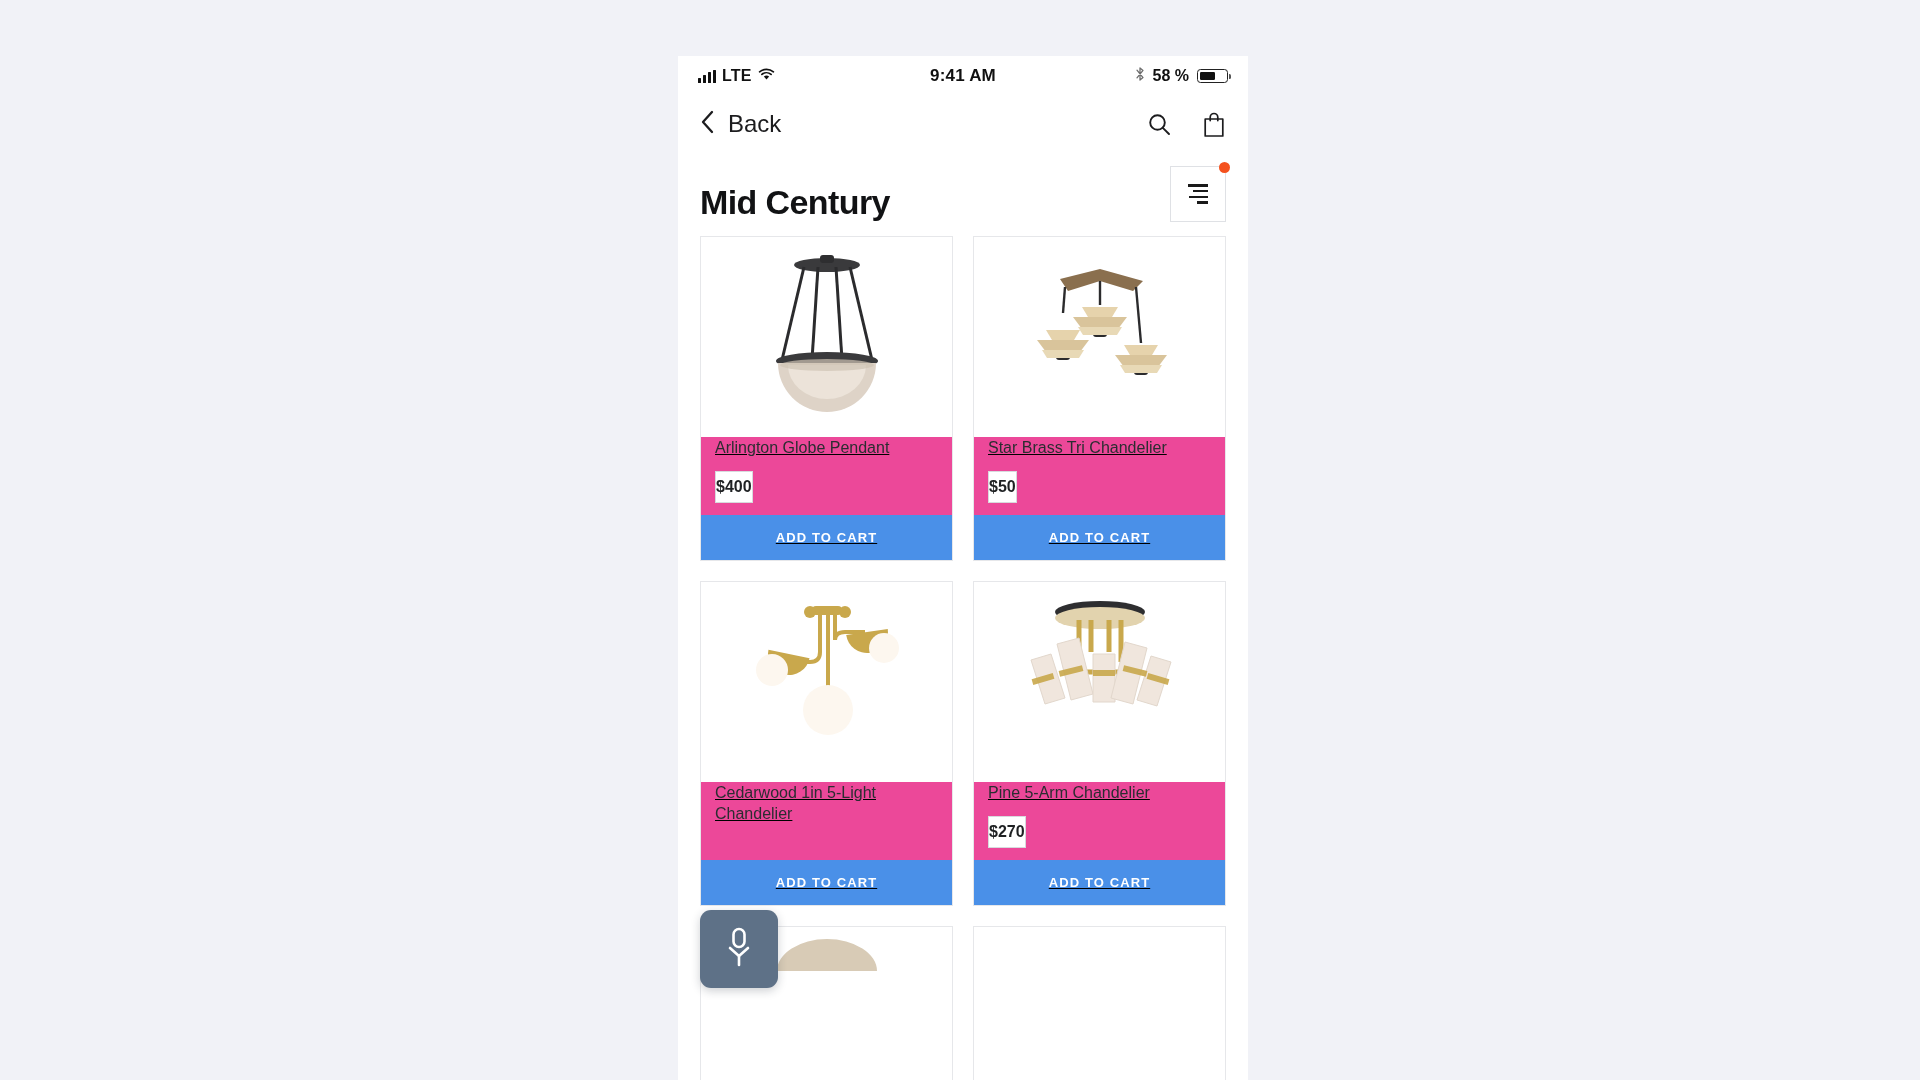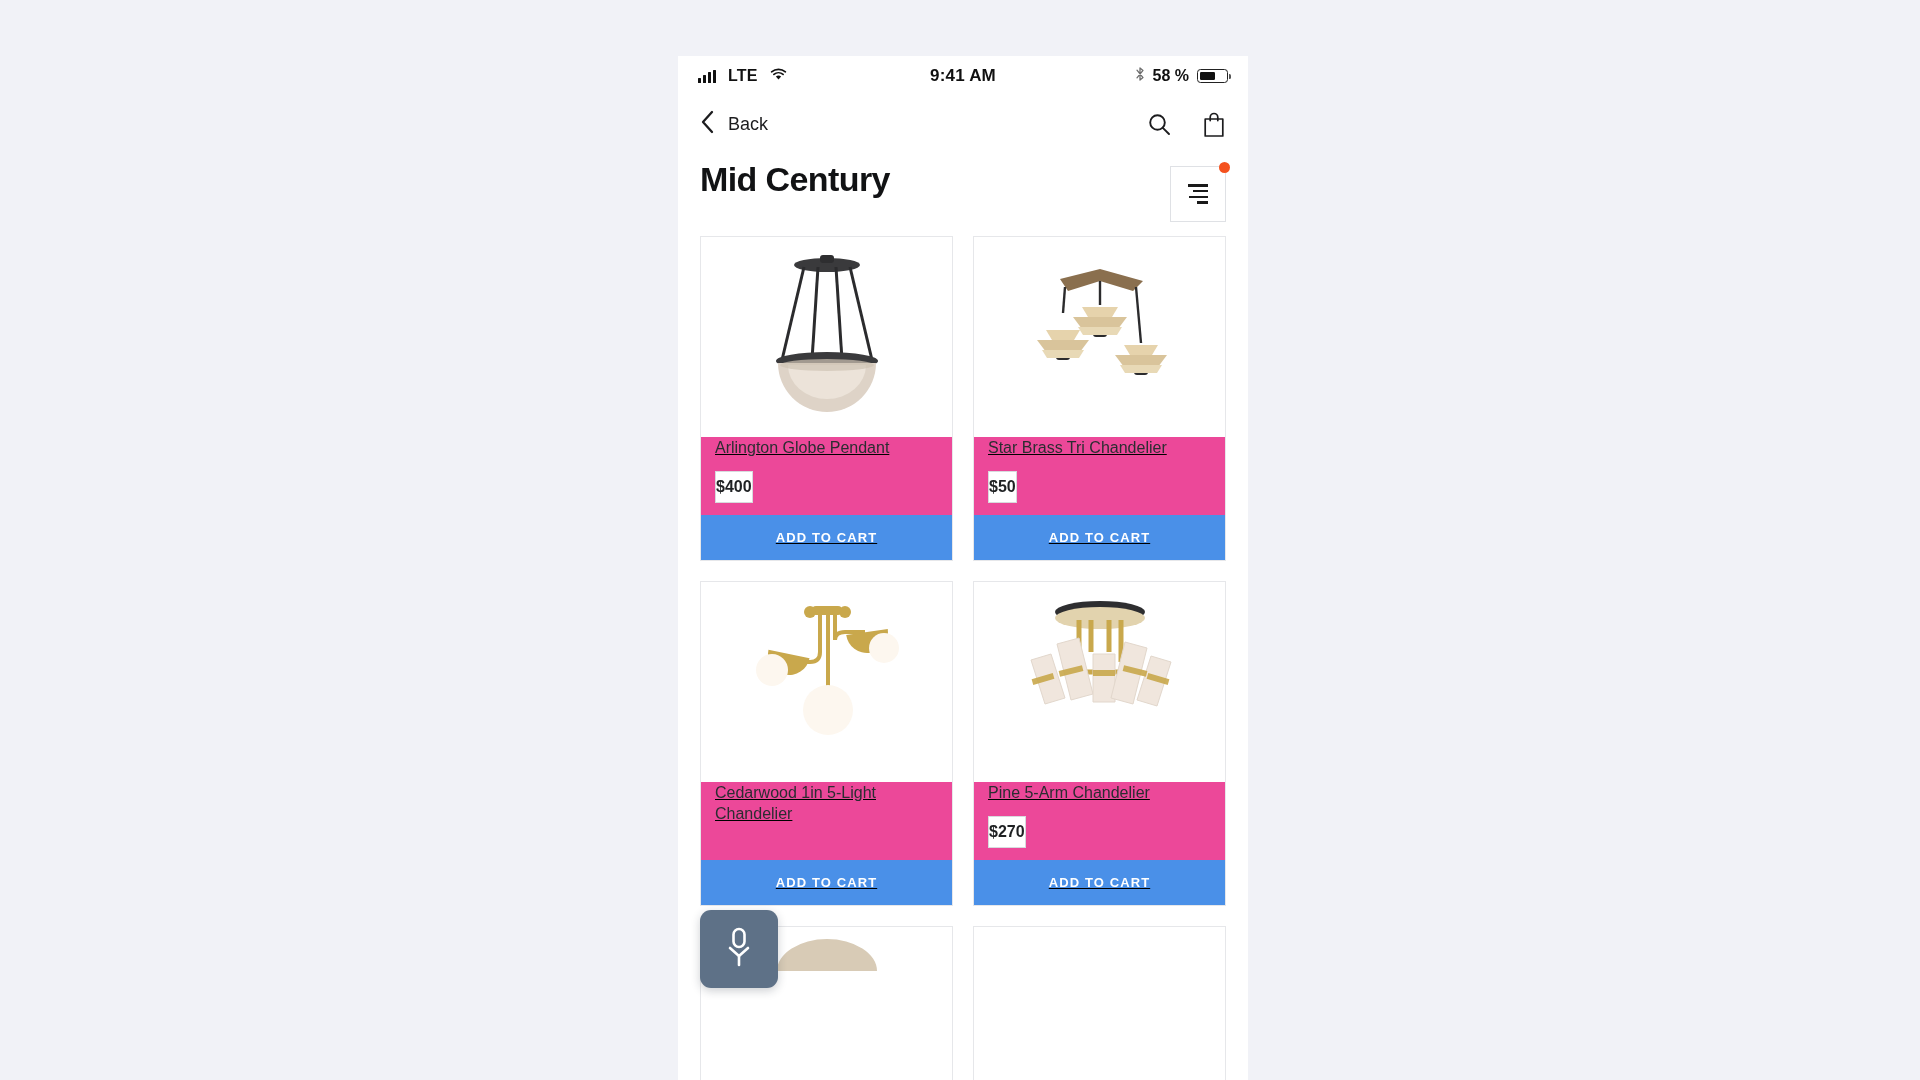--- a/index.html
+++ b/index.html
@@ -26,21 +26,21 @@
   .statusbar {
     height: 40px;
     display: flex;
     align-items: center;
     padding: 0 20px;
     font-size: 17px;
     font-weight: bold;
     color: #111;
     position: relative;
   }
-  .sb-left { display: flex; align-items: center; gap: 12px; }
+  .sb-left { display: flex; align-items: center; gap: 6px; }
   .sb-center {
     position: absolute; left: 0; right: 0;
     text-align: center;
     font-size: 17px; font-weight: bold;
     letter-spacing: 0.2px;
     pointer-events: none;
   }
   .sb-right {
     margin-left: auto;
     display: flex; align-items: center; gap: 8px;
@@ -67,28 +67,28 @@
   }
   .battery span { display: block; height: 100%; background: #111; border-radius: 1.2px; }
 
   
   .navbar {
     height: 56px;
     display: flex; align-items: center;
     padding: 0 22px;
   }
   .nav-back { display: flex; align-items: center; gap: 14px; cursor: pointer; }
-  .nav-back-label { font-size: 18px; color: #1c1c1e; }
+  .nav-back-label { font-size: 24px; color: #1c1c1e; }
   .nav-actions { margin-left: auto; display: flex; align-items: center; gap: 30px; }
   .nav-actions svg { display: block; cursor: pointer; }
 
   
   .titleblock {
     padding: 8px 22px 14px 22px;
-    display: flex; align-items: flex-start;
+    display: flex; align-items: flex-end;
   }
   .title-text-wrap { flex: 1; }
   .page-title {
     font-size: 34px; font-weight: bold;
     letter-spacing: -0.6px;
     color: #111214;
     line-height: 1.15;
   }
   .page-sub {
     margin-top: 10px;

